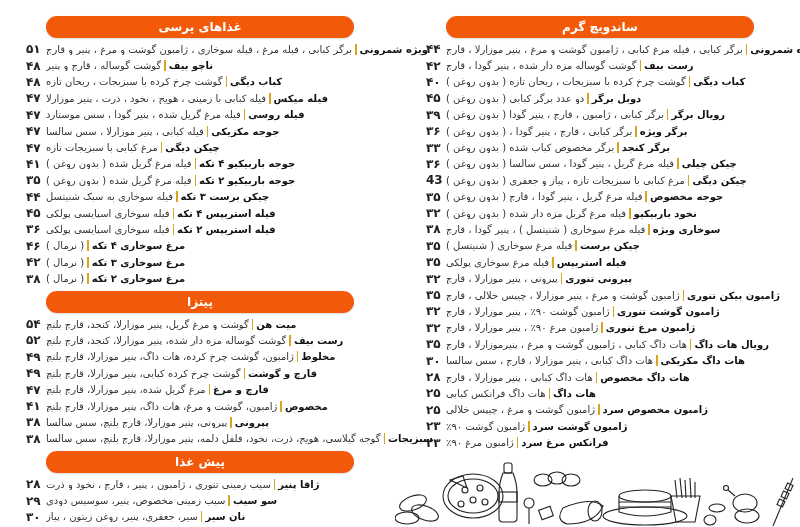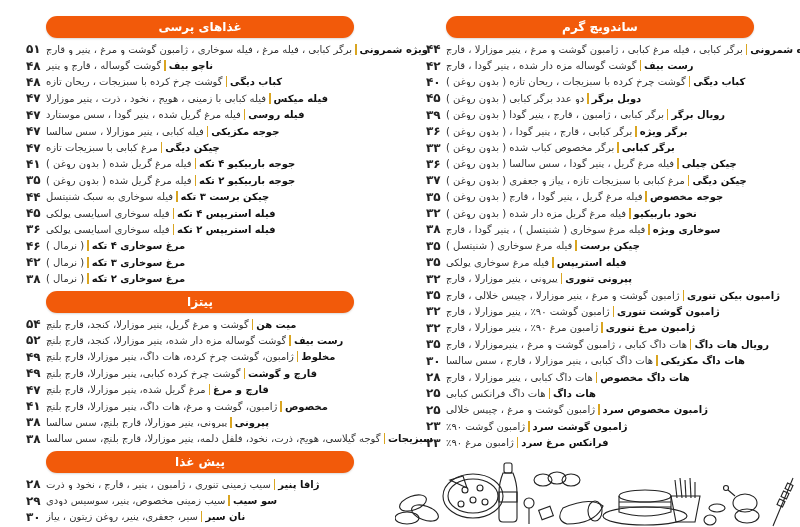--- a/index.html
+++ b/index.html
@@ -303,41 +303,41 @@
       <div class="item" style="justify-content: flex-start;">
         <div class="row-inner">
           <span class="name">برگر ویژه</span>
           <span class="sep" style="background: rgb(217, 165, 33);"></span>
           <span class="desc">برگر کبابی ، قارچ ، پنیر گودا ، ( بدون روغن )</span>
         </div>
         <span class="price">۳۶</span>
       </div>
       <div class="item" style="justify-content: flex-start;">
         <div class="row-inner">
-          <span class="name">برگر کبابی</span>
+          <span class="name">برگر کنجد</span>
           <span class="sep" style="background: rgb(217, 165, 33);"></span>
           <span class="desc">برگر مخصوص کباب شده ( بدون روغن )</span>
         </div>
         <span class="price">۳۳</span>
       </div>
       <div class="item" style="justify-content: flex-start;">
         <div class="row-inner">
           <span class="name">چیکن چیلی</span>
           <span class="sep" style="background: rgb(217, 165, 33);"></span>
           <span class="desc">فیله مرغ گریل ، پنیر گودا ، سس سالسا ( بدون روغن )</span>
         </div>
         <span class="price">۳۶</span>
       </div>
       <div class="item" style="justify-content: flex-start;">
         <div class="row-inner">
           <span class="name">چیکن دیگی</span>
           <span class="sep" style="background: rgb(217, 165, 33);"></span>
           <span class="desc">مرغ کبابی با سبزیجات تازه ، پیاز و جعفری ( بدون روغن )</span>
         </div>
-        <span class="price">۳۷</span>
+        <span class="price">43</span>
       </div>
       <div class="item" style="justify-content: flex-start;">
         <div class="row-inner">
           <span class="name">جوجه مخصوص</span>
           <span class="sep" style="background: rgb(217, 165, 33);"></span>
           <span class="desc">فیله مرغ گریل ، پنیر گودا ، قارچ ( بدون روغن )</span>
         </div>
         <span class="price">۳۵</span>
       </div>
       <div class="item" style="justify-content: flex-start;">

